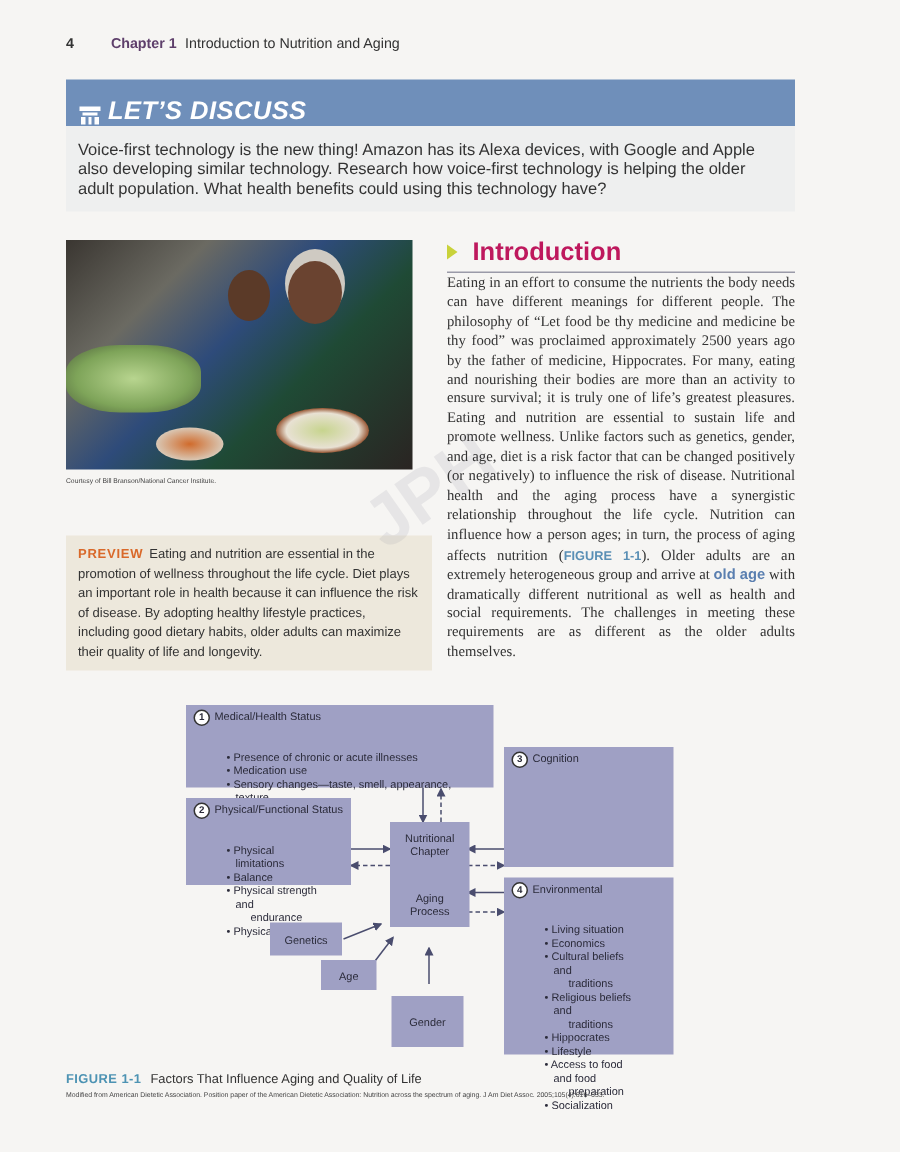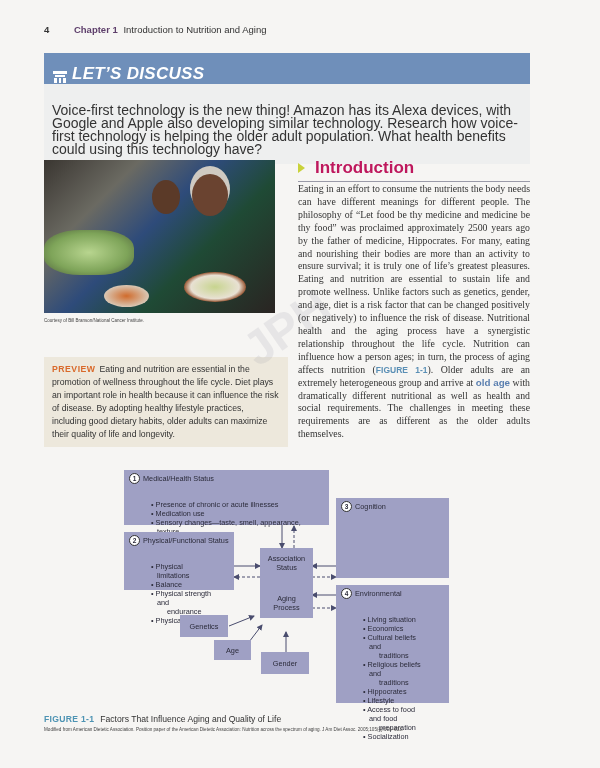--- a/index.html
+++ b/index.html
@@ -4,21 +4,21 @@
 <style>
   html, body { margin:0; padding:0; }
   body { width:600px; height:768px; background:#f6f5f3; position:relative; overflow:hidden; font-family:"Liberation Sans", sans-serif; color:#2a2a2a; }
   .abs { position:absolute; }
   .running-head { left:44px; top:24px; font-size:9.5px; color:#333; }
   .running-head .pg { font-weight:bold; margin-right:22px; }
   .running-head .chap { font-weight:bold; color:#5e3f6b; margin-right:3px; }
   .discuss { left:44px; top:53px; width:486px; }
   .discuss-head { background:#6f8fba; height:31px; display:flex; align-items:flex-end; padding-left:8px; color:#fff; font-weight:bold; font-style:italic; font-size:17px; letter-spacing:0.3px; }
   .discuss-head .ico { width:16px; height:14px; margin-right:4px; }
-  .discuss-body { background:#eeefef; padding:20px 8px 8px 8px; font-size:14px; line-height:13px; color:#333; }
+  .discuss-body { background:#eeefef; padding:10px 8px 8px 8px; font-size:11px; line-height:13px; color:#333; }
   .photo { left:44px; top:160px; width:231px; height:153px; background:linear-gradient(135deg,#3a3631 0%,#6b6a62 25%,#2e4b7a 45%,#1f4a35 65%,#2a2422 100%); overflow:hidden; }
   .photo .salad { position:absolute; left:0; top:70px; width:90px; height:45px; background:radial-gradient(ellipse at center,#b8d58f 0%,#7ea459 60%,#4d5f3b 100%); border-radius:40%; }
   .photo .plate { position:absolute; left:140px; top:112px; width:62px; height:30px; border-radius:50%; background:radial-gradient(ellipse at center,#c7d48e 0%,#e8e1d3 55%,#9b5c3a 70%,#f0e8dc 80%); }
   .photo .bowl { position:absolute; left:60px; top:125px; width:45px; height:22px; border-radius:50%; background:radial-gradient(ellipse at center,#d06b2c 0%,#d9c7b4 70%); }
   .photo .head1 { position:absolute; left:108px; top:20px; width:28px; height:34px; border-radius:50%; background:#5b3a28; }
   .photo .head2 { position:absolute; left:148px; top:14px; width:36px; height:42px; border-radius:50%; background:#6a4330; box-shadow:0 -6px 0 2px #cfcac2; }
   .photo-credit { left:44px; top:318px; font-size:4.5px; color:#444; }
   .preview { left:44px; top:357px; width:228px; background:#ede8dc; padding:6px 8px; font-size:8.7px; line-height:13px; color:#333; }
   .preview .tag { color:#d9692a; font-weight:bold; margin-right:4px; letter-spacing:0.5px; }
   .intro-head { left:298px; top:158px; width:232px; border-bottom:1px solid #9a9aa8; padding-bottom:3px; display:flex; align-items:center; }
@@ -144,25 +144,25 @@
       <div class="cont">traditions</div>
       <li>Hippocrates</li>
       <li>Lifestyle</li>
       <li>Access to food and food</li>
       <div class="cont">preparation</div>
       <li>Socialization</li>
     </ul>
   </div>
 
   <div class="small-box" style="left:136px;top:78px;width:53px;height:70px;flex-direction:column;justify-content:space-between;padding:6px 0;box-sizing:border-box;text-align:center;">
-    <span style="width:40px;">Association Status</span>
+    <span style="width:40px;">Nutritional Chapter</span>
     <span style="width:40px;">Aging Process</span>
   </div>
 
   <div class="small-box" style="left:56px;top:145px;width:48px;height:22px;">Genetics</div>
   <div class="small-box" style="left:90px;top:170px;width:37px;height:20px;">Age</div>
-  <div class="small-box" style="left:137px;top:182px;width:48px;height:22px;">Gender</div>
+  <div class="small-box" style="left:137px;top:194px;width:48px;height:34px;">Gender</div>
 </div>
 
 <div class="abs fig-caption">
   <span class="lbl">FIGURE 1-1</span><span>Factors That Influence Aging and Quality of Life</span>
 </div>
 <div class="abs fig-source">Modified from American Dietetic Association. Position paper of the American Dietetic Association: Nutrition across the spectrum of aging. J Am Diet Assoc. 2005;105(4):616–633.</div>
 
 </body></html>

